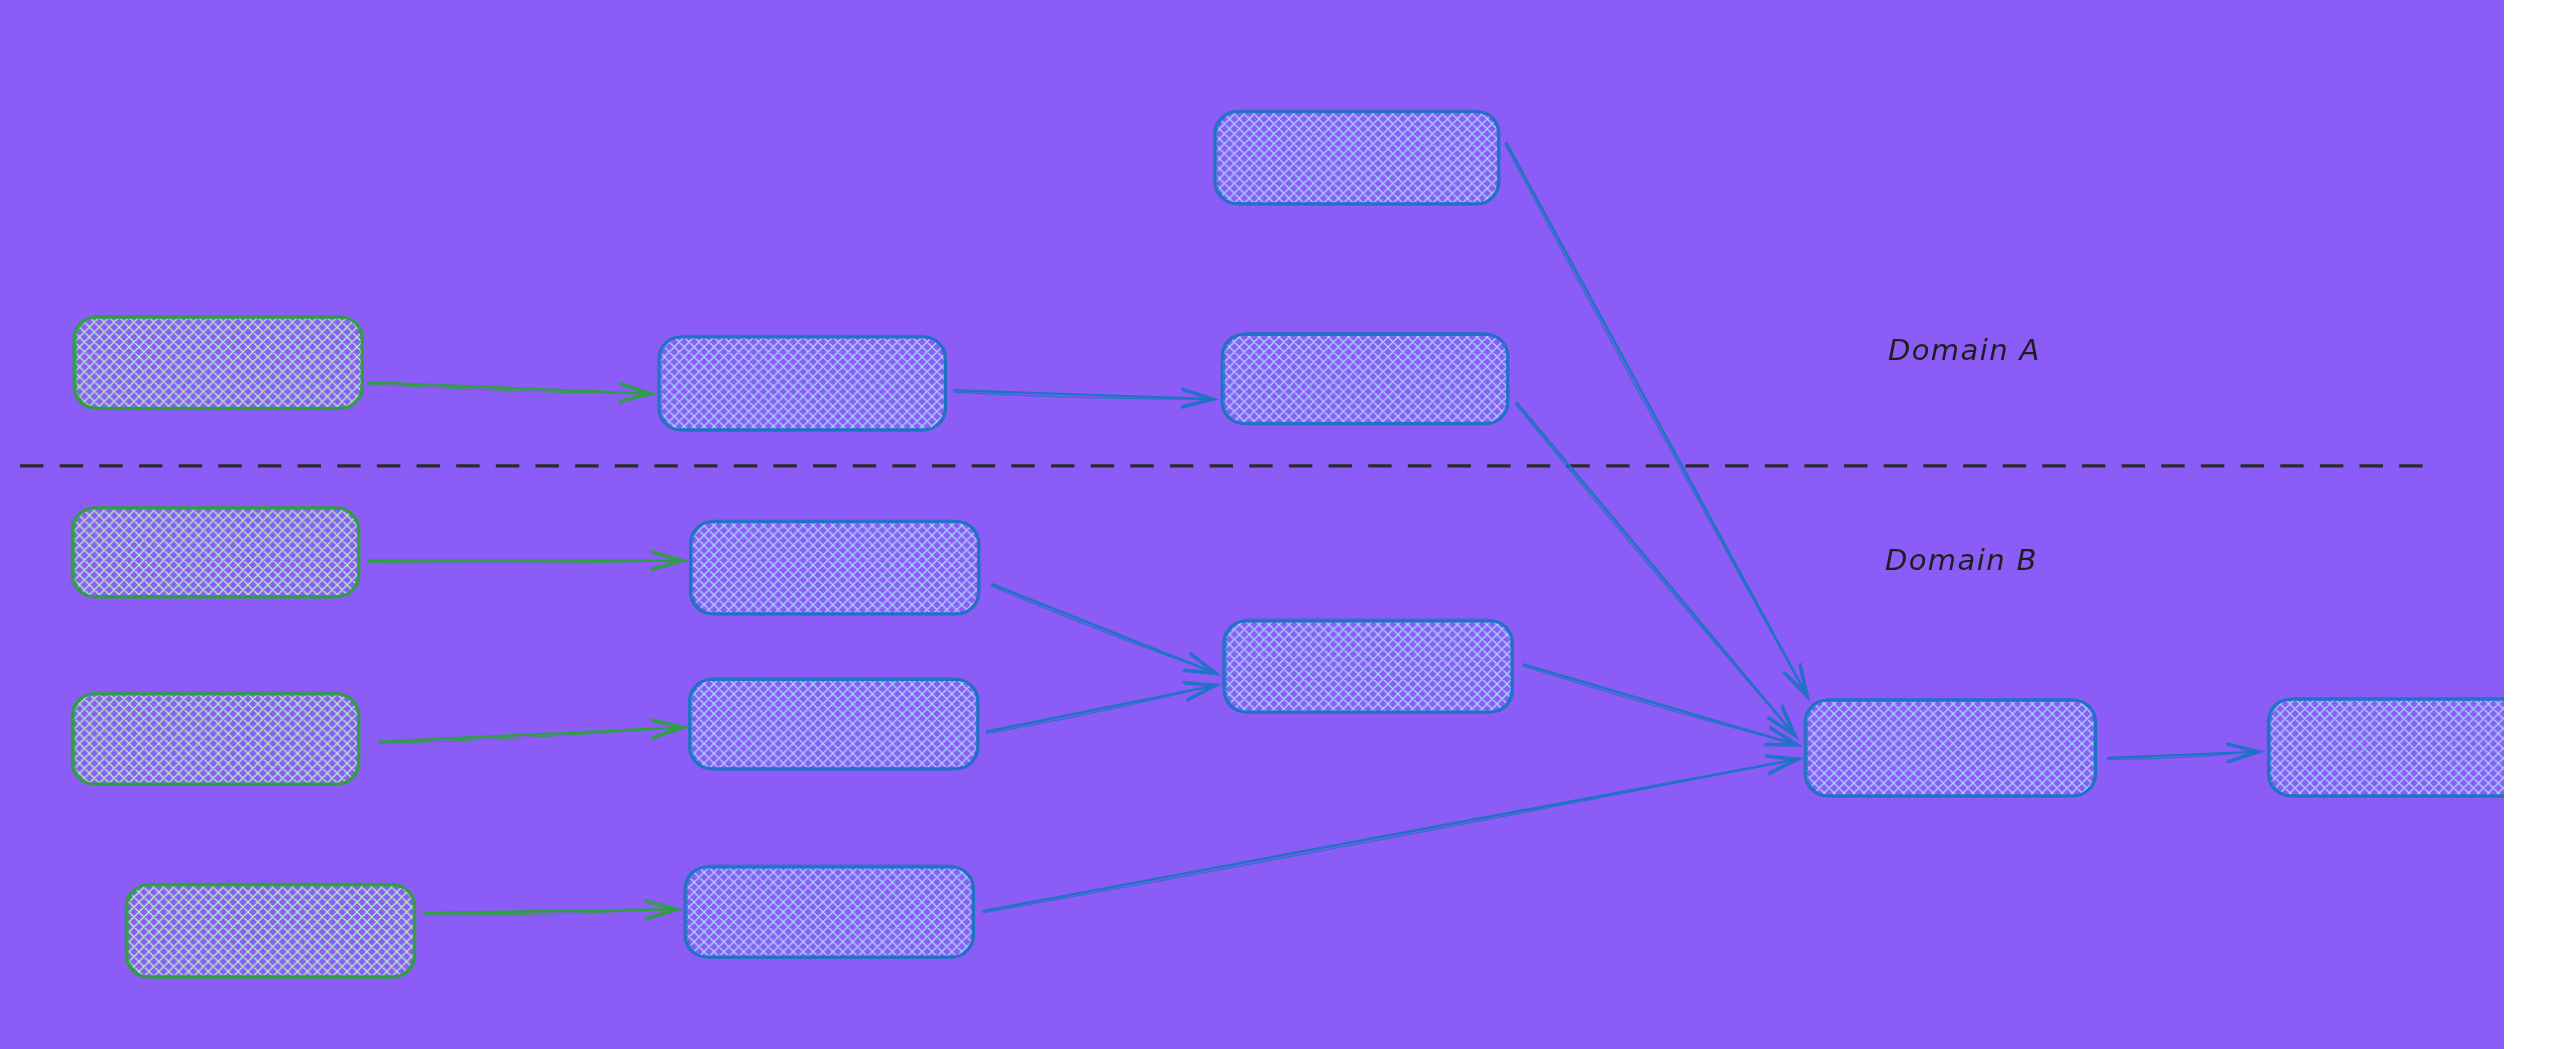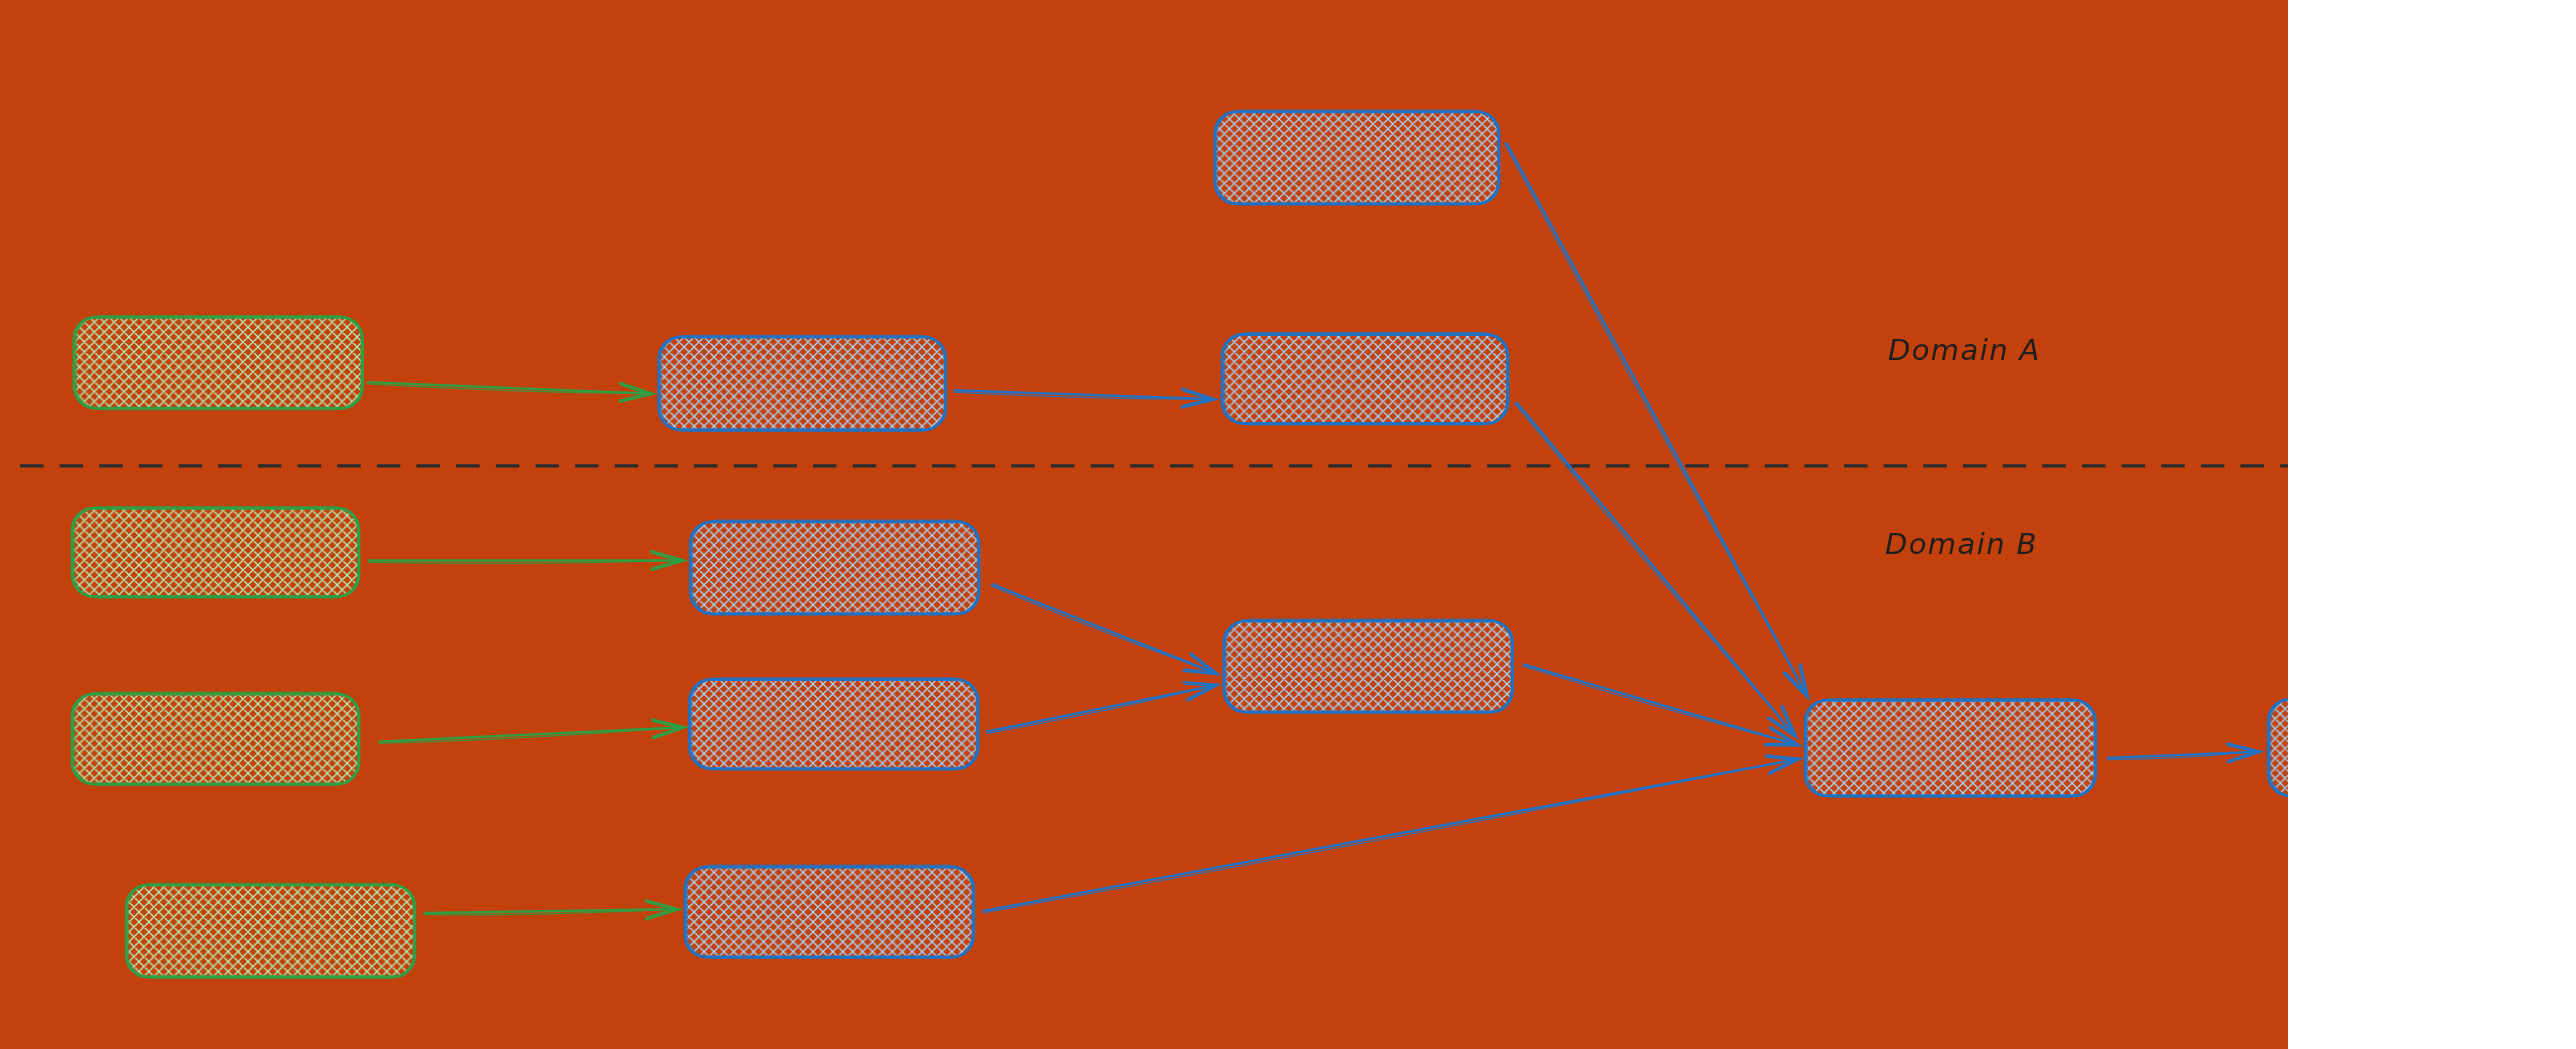--- a/index.html
+++ b/index.html
@@ -3,42 +3,43 @@
 <meta charset="utf-8">
 <style>
   html, body {
     margin: 0;
     padding: 0;
     background: #ffffff;
     font-family: "DejaVu Sans", "Liberation Sans", sans-serif;
   }
   #stage {
     position: relative;
-    width: 2288px;
+    width: 2468px;
     height: 1049px;
-    background: #c2410c;
+    background: #8b5cf6;
     overflow: hidden;
+    padding-left: 36px;
   }
   #diagram-svg {
     position: absolute;
     left: 0;
     top: 0;
     display: block;
   }
   .region-label {
     position: absolute;
     font-size: 29px;
     line-height: 1.15;
     color: #1e1e1e;
     letter-spacing: 1.4px;
     white-space: nowrap;
     font-style: oblique 4deg;
   }
   #label-domain-a { left: 1888px; top: 334px; }
-  #label-domain-b { left: 1885px; top: 528px; }
+  #label-domain-b { left: 1885px; top: 544px; }
 </style>
 </head>
 <body>
 
 <div id="stage">
   <svg id="diagram-svg" width="2576" height="1049" viewBox="0 0 2858 1164">
       <defs>
         <pattern id="hatch-green" width="11" height="11" patternUnits="userSpaceOnUse">
           <path d="M0,11 L11,0 M-2.75,2.75 L2.75,-2.75 M8.25,13.75 L13.75,8.25 M0,0 L11,11 M8.25,-2.75 L13.75,2.75 M-2.75,8.25 L2.75,13.75" stroke="#b2f2bb" stroke-width="1.4" fill="none"></path>
         </pattern>

